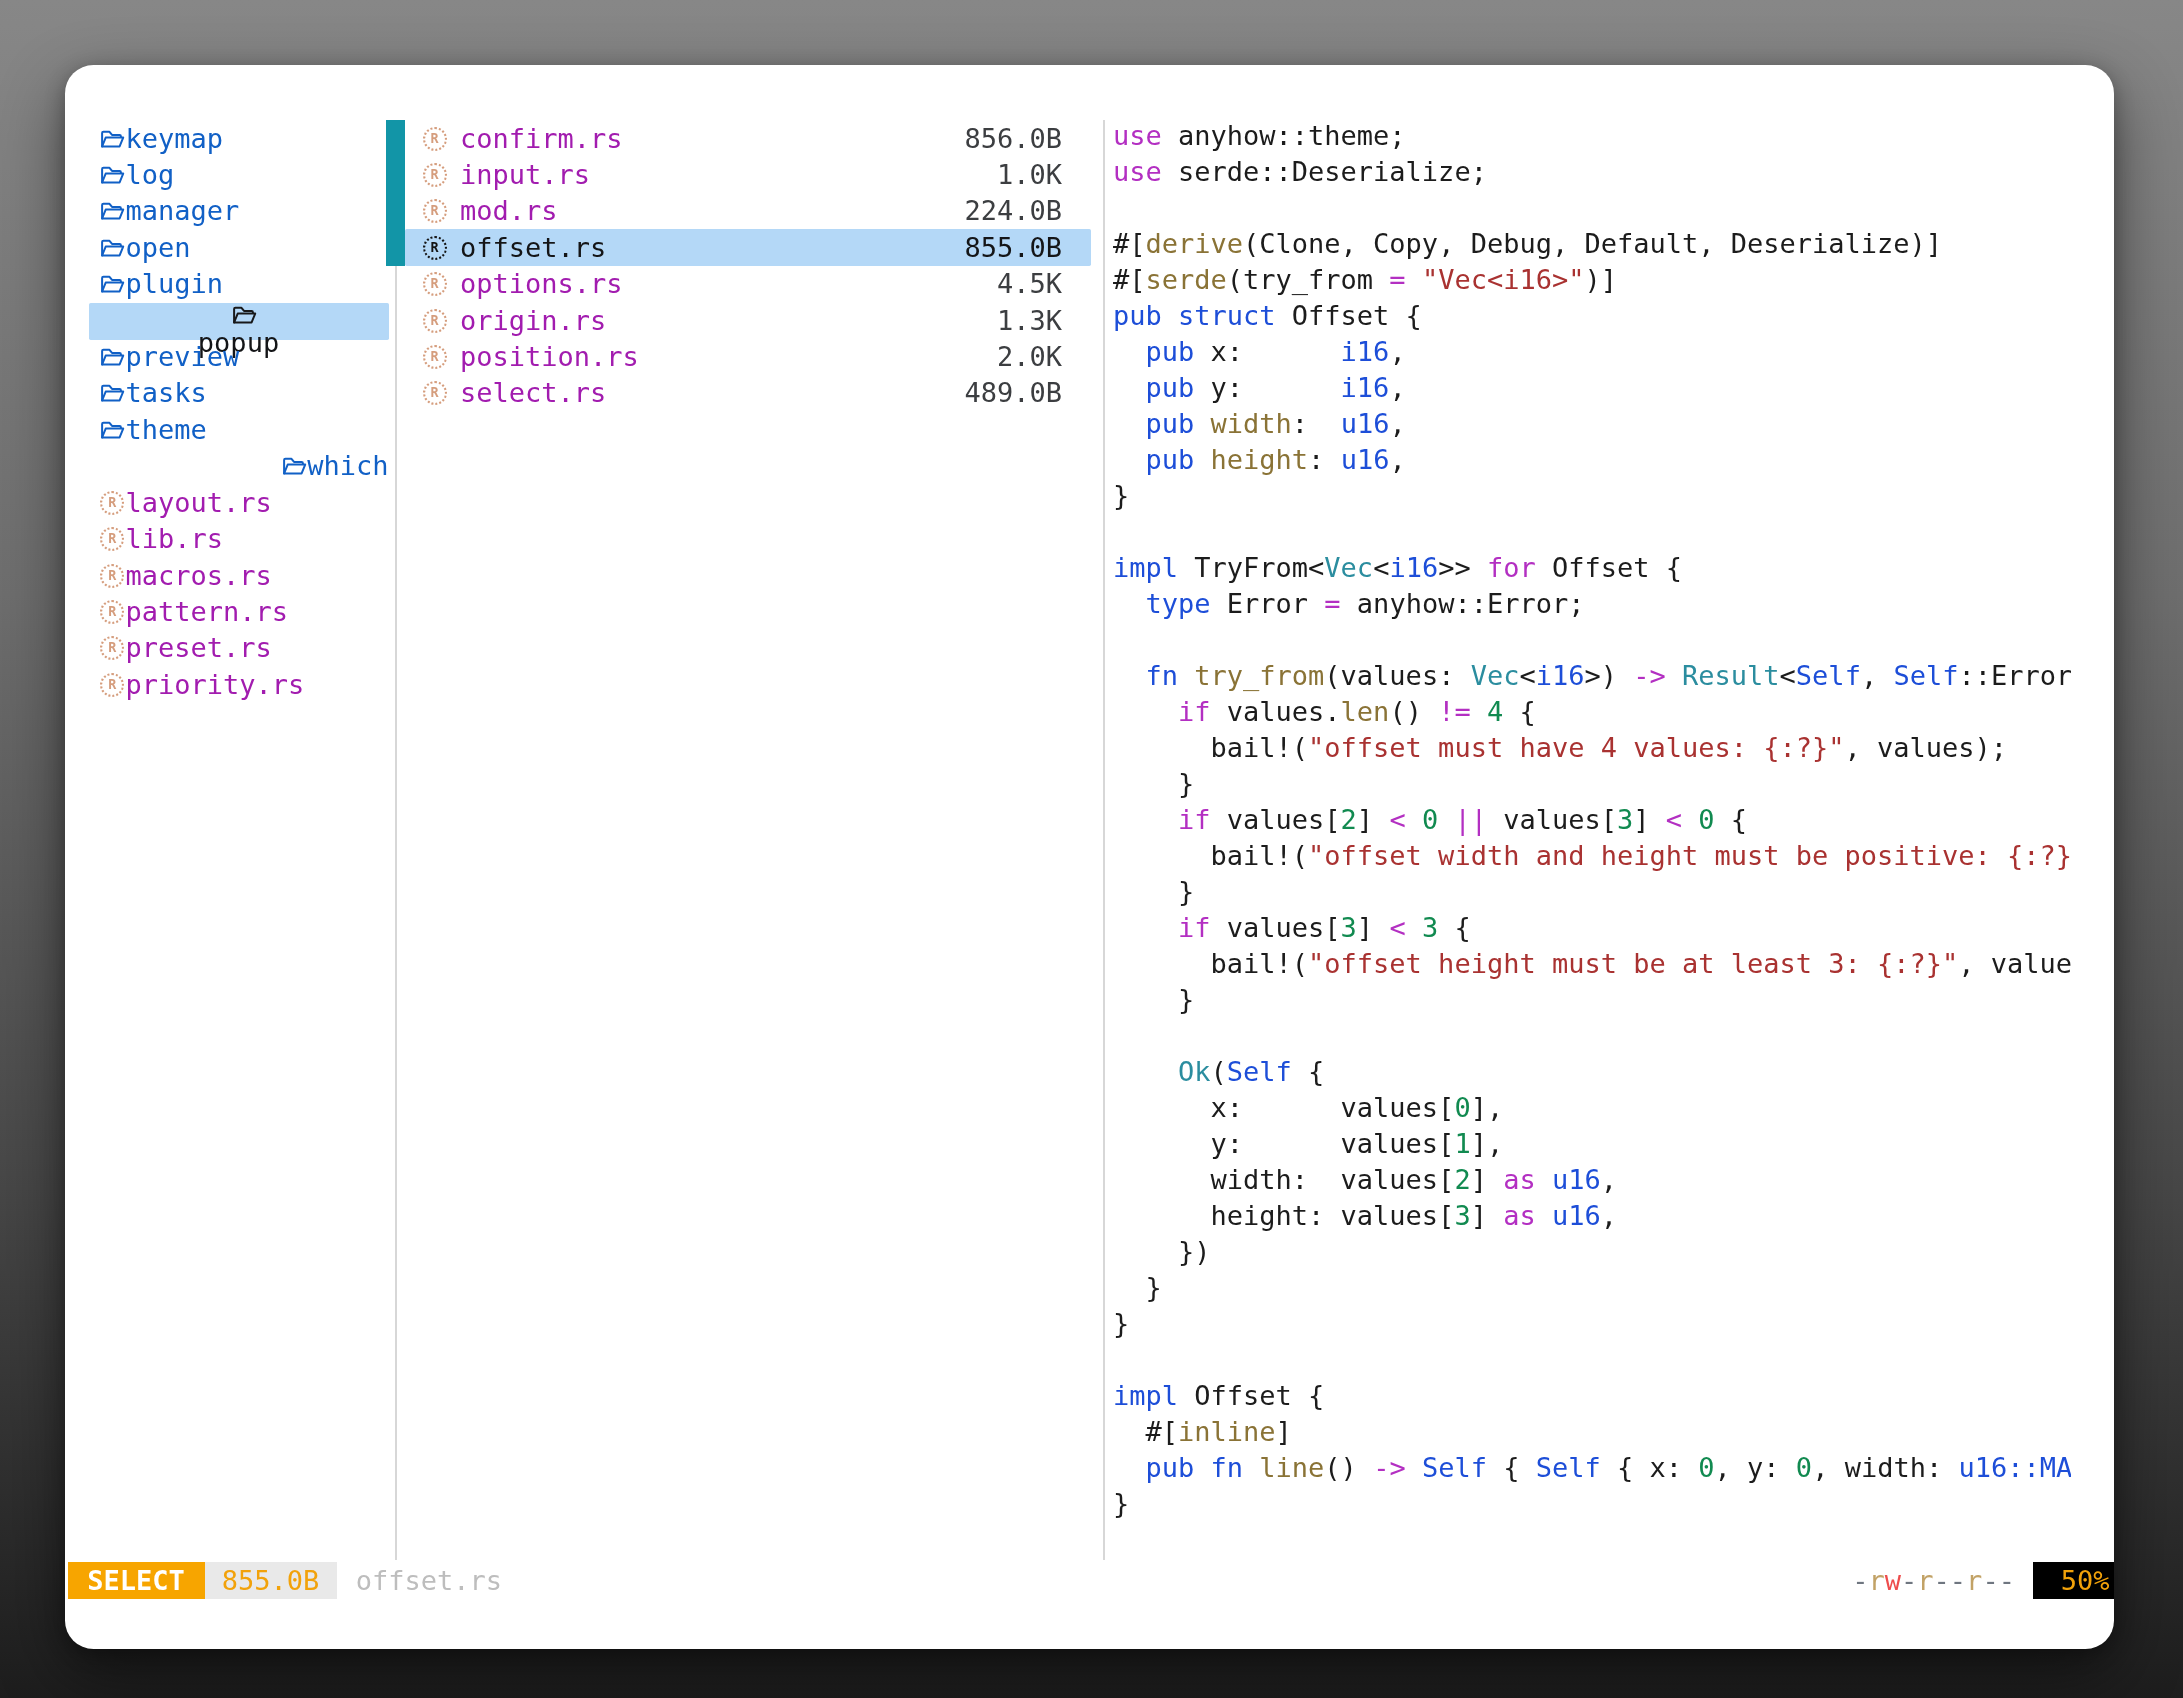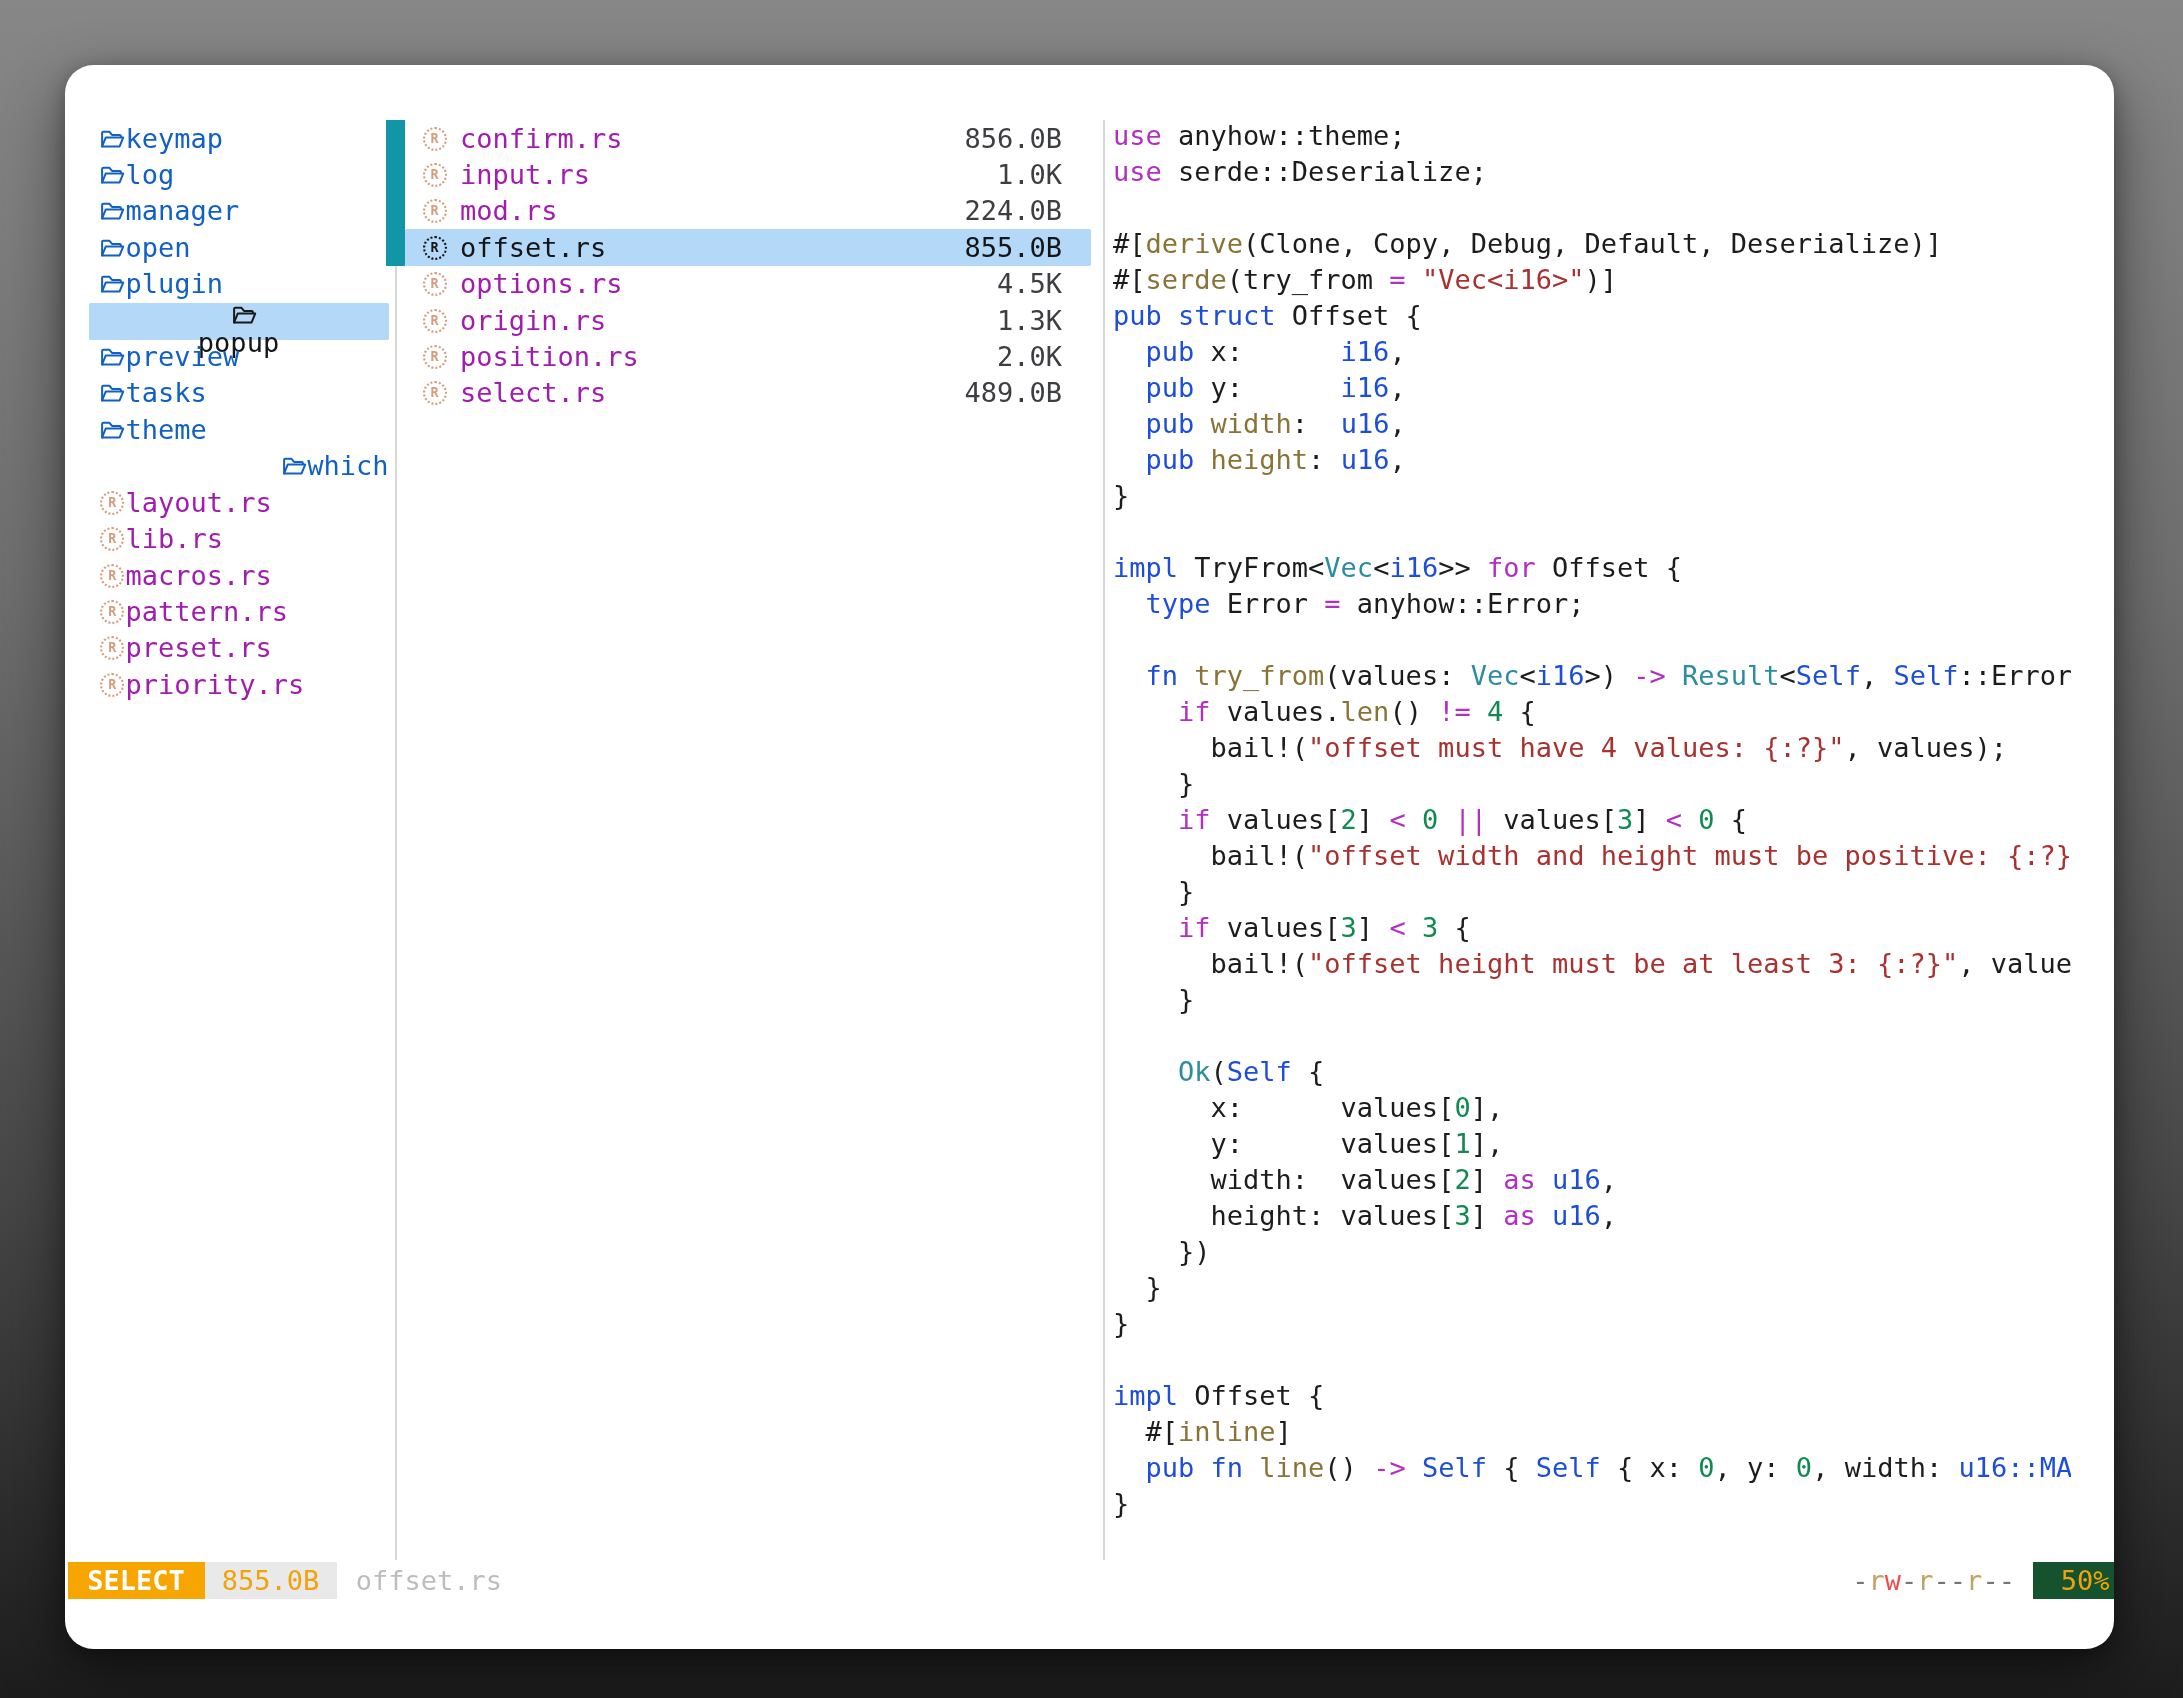--- a/index.html
+++ b/index.html
@@ -69,21 +69,21 @@
   }
   .badge-mode {
     width:137px; background:#f7a500; color:#ffffff; font-weight:bold;
     text-align:center;
   }
   .chip-size { width:132px; background:#e9e9e9; color:#f2a20a; text-align:center; }
   .hov-name  { margin-left:19.3px; color:#bdbdbd; }
   .sb-right  { margin-left:auto; display:flex; align-items:flex-start; }
   .perms     { margin-right:17.6px; }
   .pm-d { color:#6f7680; } .pm-r { color:#c2a266; } .pm-w { color:#ee4c4c; }
-  .chip-pct { width:99px; background:#14532d; color:#f2a20a; text-align:right; padding-right:22px; }
+  .chip-pct { width:99px; background:#000000; color:#f2a20a; text-align:right; padding-right:22px; }
   .chip-pos { width:111px; background:#f7a500; color:#7f1d1d; font-weight:bold; text-align:right; padding-right:8px; }
 </style>
 </head>
 <body>
 
 <div class="card">
 
   <div class="divider" id="divider-left"></div>
   <div class="divider" id="divider-right"></div>
 

